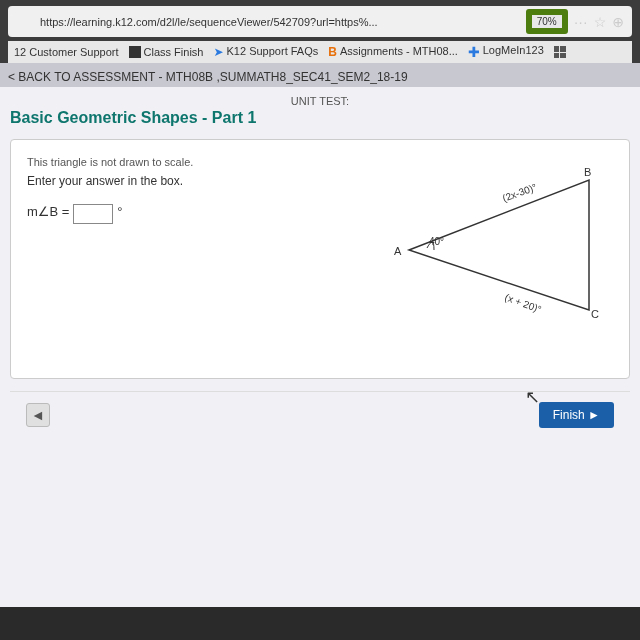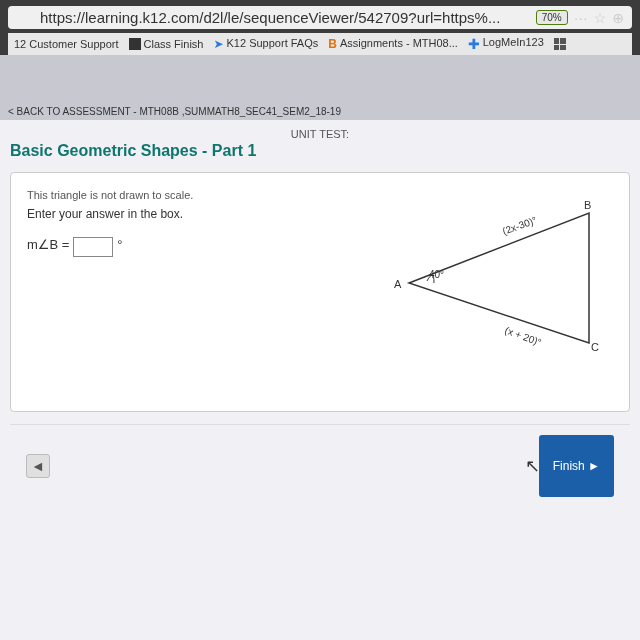--- a/index.html
+++ b/index.html
@@ -23,30 +23,30 @@
       align-items: center;
       background: #f0f0f0;
       border-radius: 4px;
       padding: 3px 8px;
       margin-bottom: 4px;
       gap: 6px;
     }
 
     .address-text {
       flex: 1;
-      font-size: 15px;
+      font-size: 11px;
       color: #333;
       white-space: nowrap;
       overflow: hidden;
       padding-left: 24px;
     }
 
     .zoom-badge {
       background: #e8e8e8;
-      border: 1px solid #4d7c0f;
+      border: 6px solid #4d7c0f;
       border-radius: 3px;
       font-size: 10px;
       padding: 1px 5px;
       color: #333;
     }
 
     .browser-icons {
       display: flex;
       gap: 6px;
       align-items: center;
@@ -115,26 +115,25 @@
       display: block;
     }
 
     
     .page-area {
       background: #c8c8d0;
       padding: 4px 0 0 0;
     }
 
     .back-link {
-      font-size: 10px;
+      font-size: 12px;
       color: #333;
       padding: 3px 8px;
       cursor: pointer;
       display: block;
-      margin-top: 44px;
     }
 
     .main-content {
       background: #f0f0f5;
       padding: 8px 10px 0 10px;
       min-height: 520px;
     }
 
     .unit-label {
       font-size: 11px;
@@ -241,21 +240,21 @@
       cursor: pointer;
       font-size: 14px;
       color: #555;
     }
 
     .finish-btn {
       background: #1a5fa8;
       color: #fff;
       border: none;
       border-radius: 3px;
-      padding: 24px 14px;
+      padding: 6px 14px;
       font-size: 12px;
       cursor: pointer;
       display: flex;
       align-items: center;
       gap: 4px;
     }
   </style>
 </head>
 <body>
 

